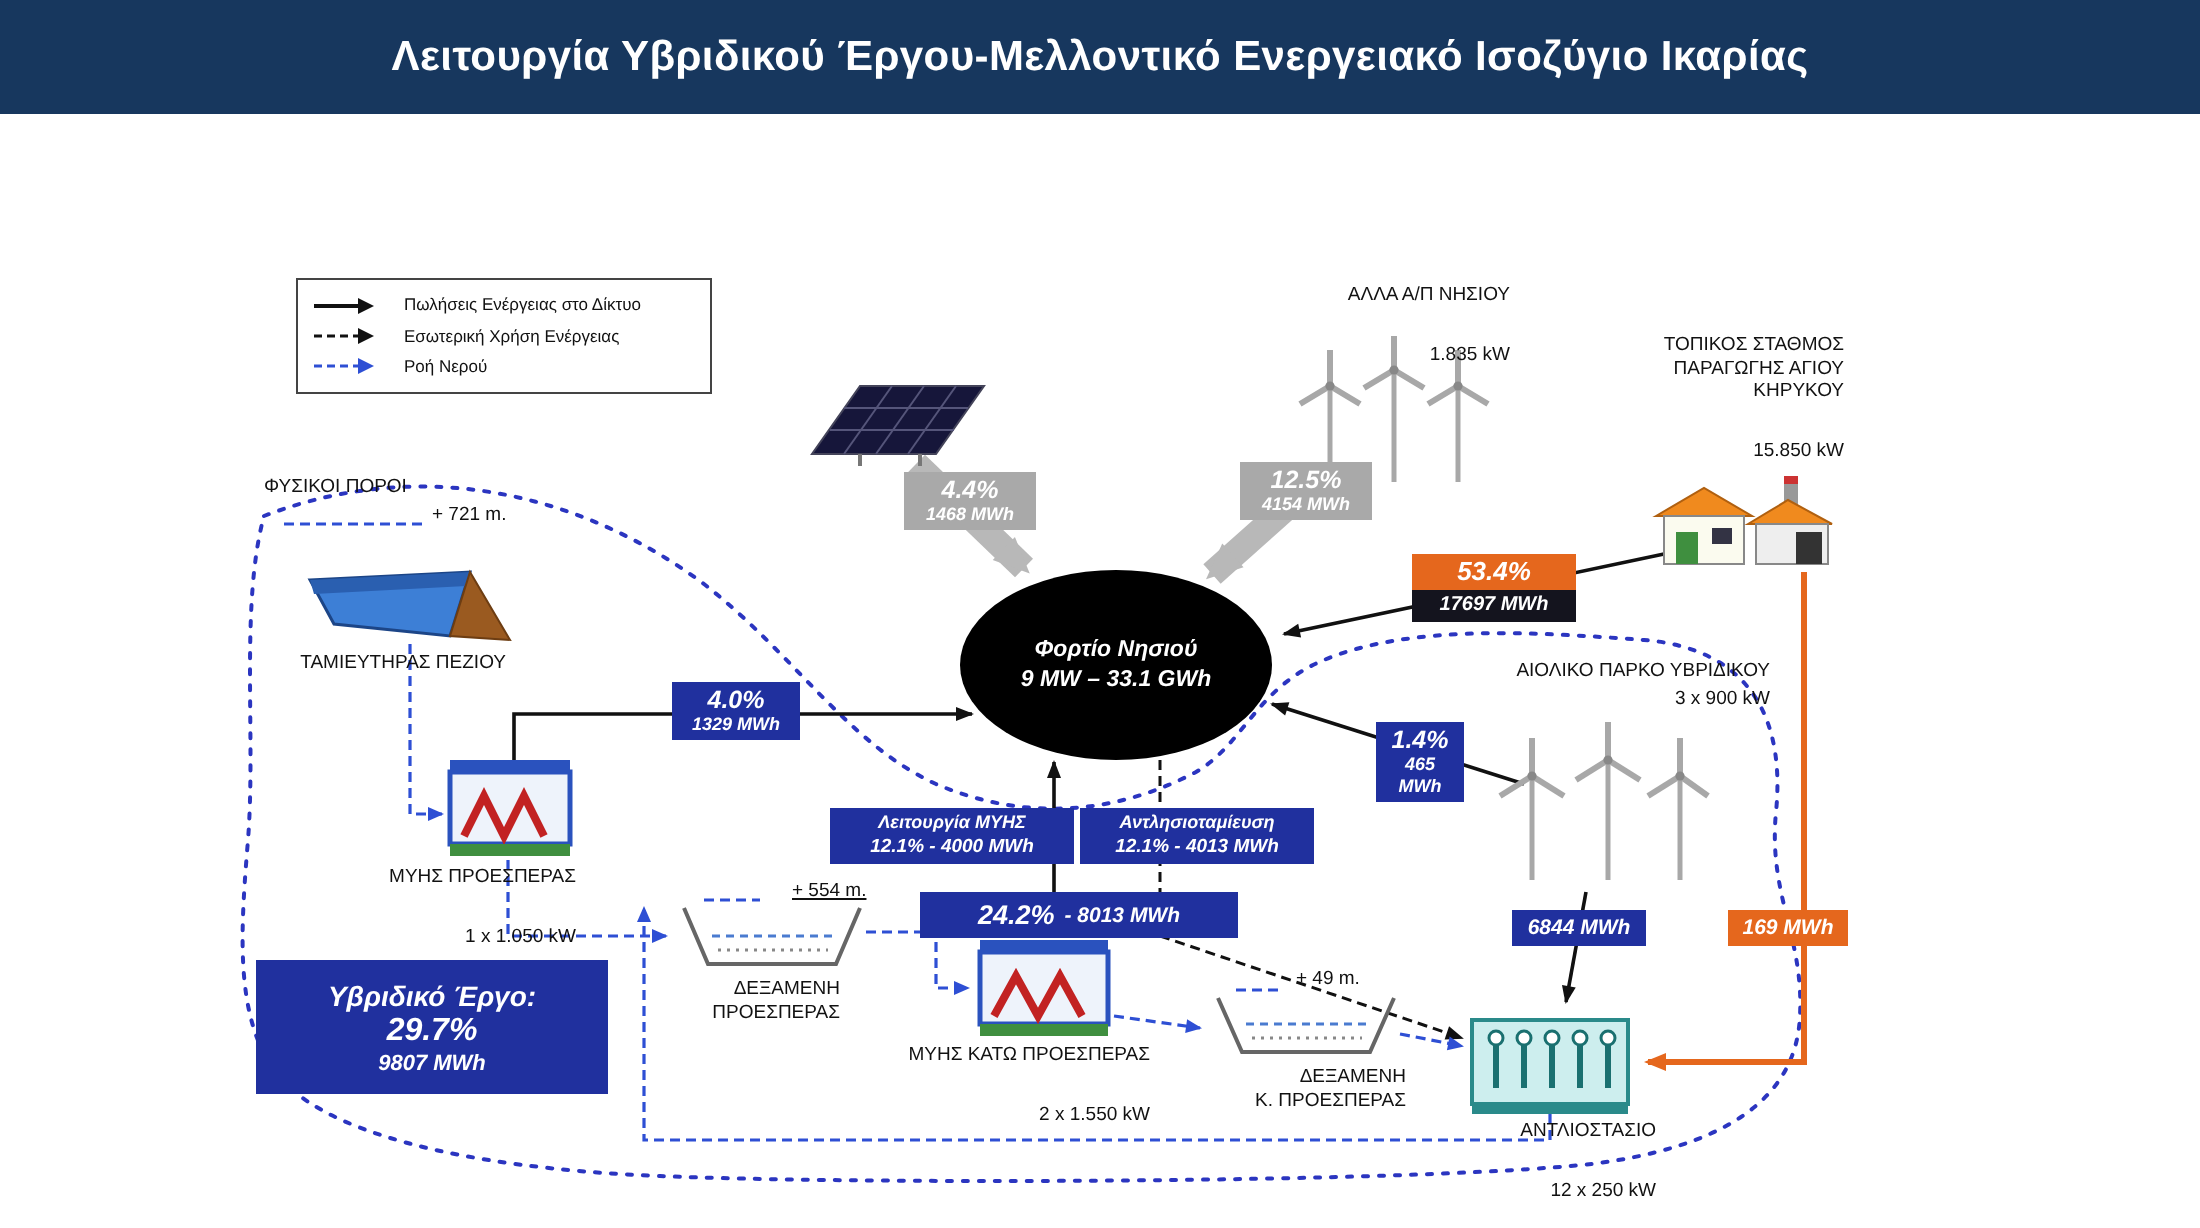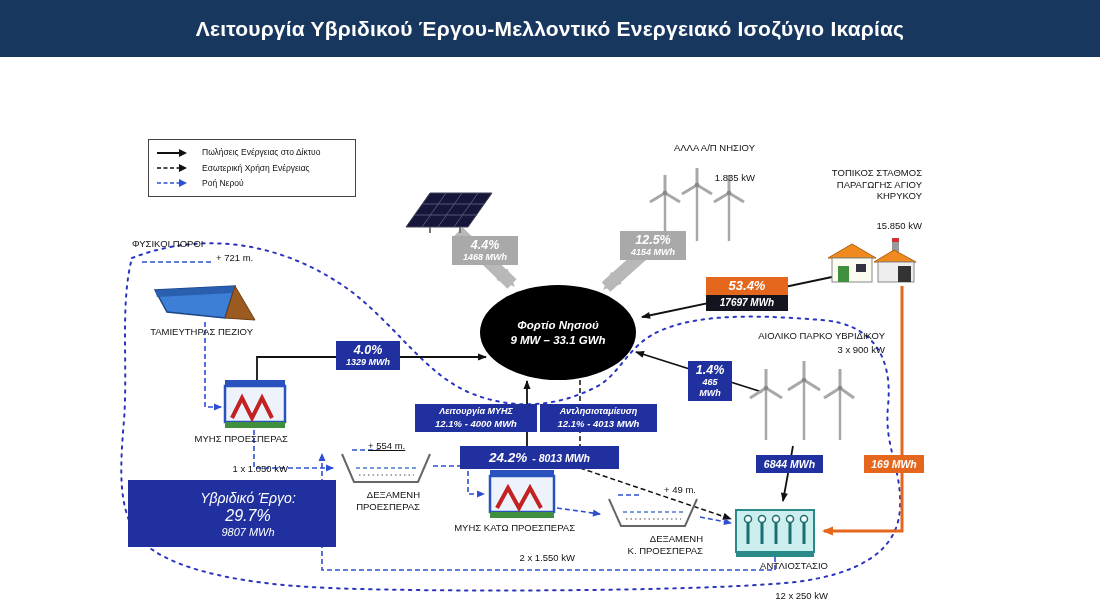--- a/index.html
+++ b/index.html
@@ -25,21 +25,21 @@
   .op-badge .l1{font-size:9px;line-height:1.3;}
   .op-badge .l2{font-size:9.5px;line-height:1.3;}
   .inline-badge{display:flex;align-items:center;justify-content:center;gap:5px;}
   .inline-badge .big{font-size:13.5px;}
   .inline-badge .small{font-size:10.5px;}
   .legend{position:absolute;left:148px;top:139px;width:208px;height:58px;border:1px solid #444;background:#fff;z-index:4;padding:5px 7px;box-sizing:border-box;display:flex;flex-direction:column;justify-content:space-around;}
   .legend-row{display:flex;align-items:center;gap:14px;font-size:8.5px;color:#111;line-height:1;}
   .load{position:absolute;left:480px;top:285px;width:156px;height:95px;background:#000;border-radius:50%;z-index:3;display:flex;flex-direction:column;align-items:center;justify-content:center;color:#fff;font-weight:bold;font-style:italic;}
   .load .l1{font-size:11.5px;}
   .load .l2{font-size:11.5px;margin-top:3px;}
-  .summary{position:absolute;left:128px;top:480px;width:176px;height:67px;background:#20309e;z-index:4;display:flex;flex-direction:column;align-items:center;justify-content:center;color:#fff;font-weight:normal;font-style:italic;gap:1px;padding-left:32px;}
+  .summary{position:absolute;left:128px;top:480px;width:176px;height:67px;background:#20309e;z-index:4;display:flex;flex-direction:column;align-items:center;justify-content:center;color:#fff;font-weight:bold;font-style:italic;gap:1px;}
   .summary .s1{font-size:14px;}
   .summary .s2{font-size:16px;}
   .summary .s3{font-size:11px;}
 </style>
 </head>
 <body>
 
 <div class="stage">
 
   <div class="header">
@@ -223,21 +223,21 @@
     <rect x="3" y="4" width="60" height="8" fill="#2a52be"></rect>
     <rect x="3" y="10" width="60" height="36" fill="#eef3fb" stroke="#2a52be" stroke-width="2.5"></rect>
     <polyline points="10,42 20,22 30,42 40,22 50,42" stroke="#c22222" stroke-width="4" fill="none"></polyline>
     <rect x="3" y="46" width="60" height="6" fill="#3f8f3f"></rect>
   </svg>
   <div class="lbl" style="left:170px;top:433px;width:118px;">
     <div>ΜΥΗΣ ΠΡΟΕΣΠΕΡΑΣ</div>
     <div class="cap">1 x 1.050 kW</div>
   </div>
 
-  <div class="head-lbl" style="left:368px;top:440px;text-decoration:underline;">+ 554 m.</div>
+  <div class="head-lbl" style="left:396px;top:440px;text-decoration:underline;">+ 554 m.</div>
   <svg class="icon" style="left:336px;top:448px;" width="98" height="40">
     <polyline points="6,6 18,34 82,34 94,6" fill="none" stroke="#666" stroke-width="2"></polyline>
     <line x1="20" y1="20" x2="80" y2="20" stroke="#4a7bd0" stroke-width="1.5" stroke-dasharray="4 3"></line>
     <line x1="23" y1="27" x2="78" y2="27" stroke="#888" stroke-width="1.5" stroke-dasharray="1.5 3"></line>
   </svg>
   <div class="lbl" style="left:330px;top:489px;width:90px;">
     <div>ΔΕΞΑΜΕΝΗ</div>
     <div>ΠΡΟΕΣΠΕΡΑΣ</div>
   </div>
 
@@ -245,21 +245,21 @@
     <rect x="3" y="4" width="64" height="8" fill="#2a52be"></rect>
     <rect x="3" y="10" width="64" height="36" fill="#eef3fb" stroke="#2a52be" stroke-width="2.5"></rect>
     <polyline points="10,42 21,22 32,42 43,22 54,42" stroke="#c22222" stroke-width="4" fill="none"></polyline>
     <rect x="3" y="46" width="64" height="6" fill="#3f8f3f"></rect>
   </svg>
   <div class="lbl" style="left:443px;top:522px;width:132px;">
     <div>ΜΥΗΣ ΚΑΤΩ ΠΡΟΕΣΠΕΡΑΣ</div>
     <div class="cap">2 x 1.550 kW</div>
   </div>
 
-  <div class="head-lbl" style="left:664px;top:484px;">+ 49 m.</div>
+  <div class="head-lbl" style="left:648px;top:484px;">+ 49 m.</div>
   <svg class="icon" style="left:603px;top:494px;" width="98" height="38">
     <polyline points="6,5 18,32 82,32 94,5" fill="none" stroke="#666" stroke-width="2"></polyline>
     <line x1="20" y1="18" x2="80" y2="18" stroke="#4a7bd0" stroke-width="1.5" stroke-dasharray="4 3"></line>
     <line x1="23" y1="25" x2="78" y2="25" stroke="#888" stroke-width="1.5" stroke-dasharray="1.5 3"></line>
   </svg>
   <div class="lbl" style="left:608px;top:533px;width:95px;">
     <div>ΔΕΞΑΜΕΝΗ</div>
     <div>Κ. ΠΡΟΕΣΠΕΡΑΣ</div>
   </div>
 

